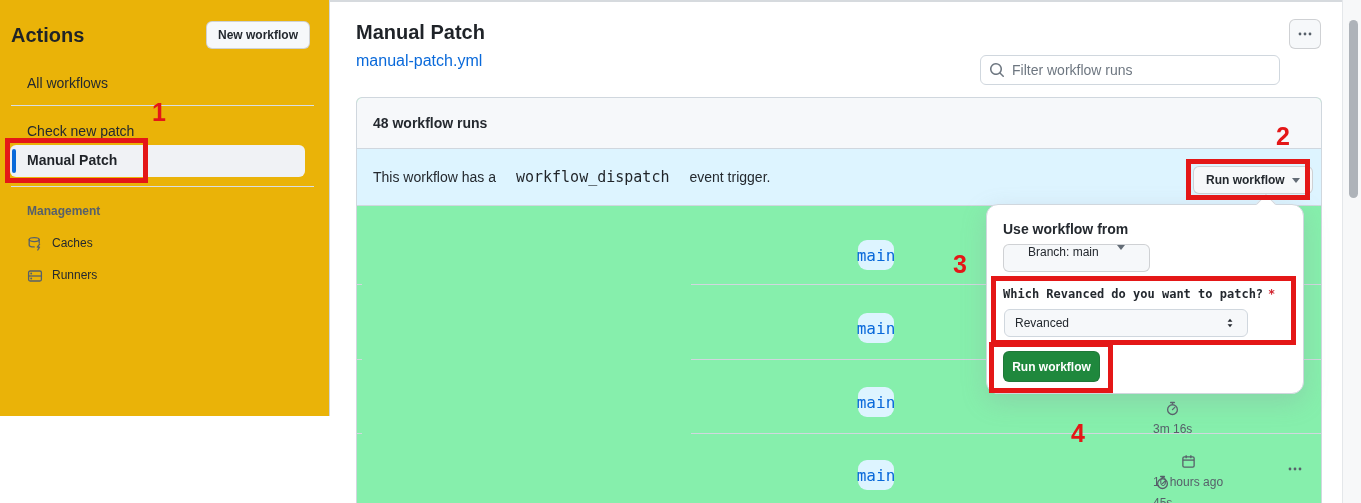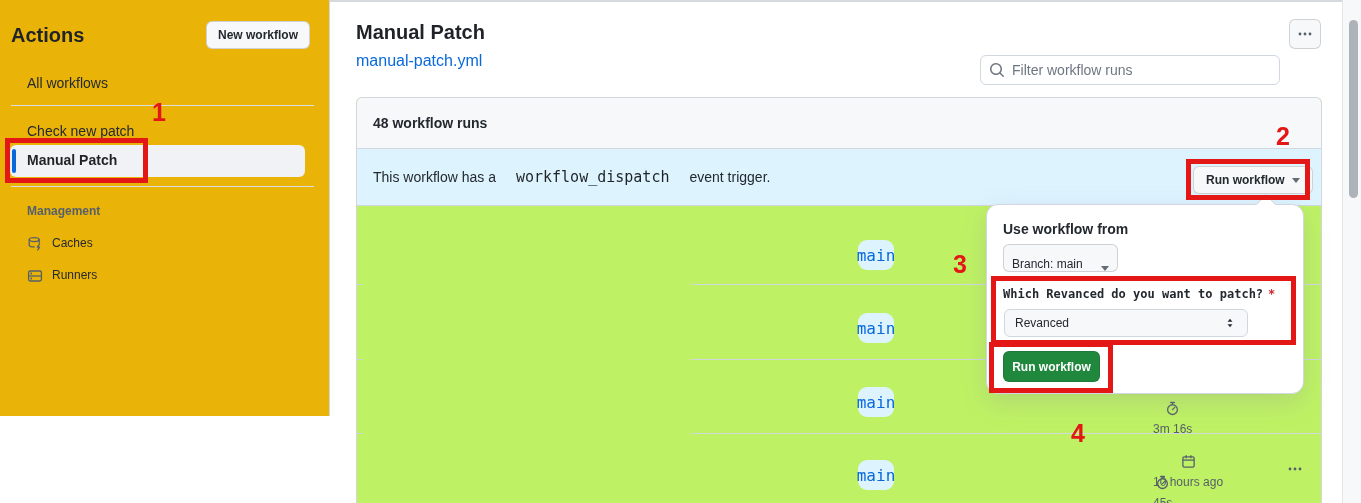--- a/index.html
+++ b/index.html
@@ -26,21 +26,21 @@
 
   
   .page-title { position:absolute; left:356px; top:21px; font-size:20px; font-weight:600; color:#1f2328; }
   .yml-link { position:absolute; left:356px; top:52px; font-size:16px; color:#0969da; text-decoration:none; cursor:pointer; }
   .search-box { position:absolute; left:980px; top:19px; width:300px; height:30px; border:1px solid #d0d7de; border-radius:6px; background:#fff; display:flex; align-items:center; padding:0 8px; gap:7px;margin-top:36px; }
   .search-box input { border:none; outline:none; flex:1; font-size:14px; font-family:inherit; color:#24292f; background:transparent; }
   .search-box input::placeholder { color:#6e7781; }
   .kebab-btn { position:absolute; left:1289px; top:19px; width:32px; height:30px; display:flex; align-items:center; justify-content:center; }
 
   
-  .runs-table { position:absolute; left:356px; top:97px; width:966px; height:406px; border:1px solid #d0d7de; border-bottom:none; border-radius:6px 6px 0 0; background:#bef264;text-decoration:underline; }
+  .runs-table { position:absolute; left:356px; top:97px; width:966px; height:406px; border:1px solid #d0d7de; border-bottom:none; border-radius:6px 6px 0 0; background:#86efac;text-decoration:underline; }
   .runs-head { position:absolute; left:0; top:0; right:0; height:51px; background:#f6f8fa; border-bottom:1px solid #d0d7de; border-radius:5px 5px 0 0; display:flex; align-items:center; }
   .runs-count { margin-left:16px; font-size:14px; font-weight:700; color:#24292f; }
   .head-filters { margin-left:auto; margin-right:24px; display:flex; gap:30px; }
   .filter-item { display:flex; align-items:center; gap:5px; font-size:14px; color:#4b535b; cursor:pointer; }
   .caret { width:0; height:0; border-left:4px solid transparent; border-right:4px solid transparent; border-top:5px solid #636c76; }
 
   .banner { position:absolute; left:0; top:51px; right:0; height:57px; background:#ddf4ff; border-bottom:1px solid #d0d7de; display:flex; align-items:center; padding-left:16px; }
   .banner-text { font-size:14px; color:#24292f; }
   .banner-code { font-family:"DejaVu Sans Mono","Liberation Mono",monospace; font-size:15px; color:#1f2328; padding:0 20px; }
   .banner-run-btn { position:absolute; left:836px; top:17px; height:28px; padding:0 12px; display:flex; align-items:center; gap:7px; }
@@ -48,21 +48,21 @@
   .row-sep { position:absolute; left:334px; right:0; height:1px; background:#d0d7de; }
   .row-sep-stub { position:absolute; left:0; width:5px; height:1px; background:#d0d7de; }
   .branch-badge { position:absolute; left:501px; width:36px; height:30px; background:#ddf4ff; border-radius:9px; color:#0969da; font-family:"DejaVu Sans Mono","Liberation Mono",monospace; font-size:16px; display:flex; align-items:center; justify-content:center; cursor:pointer;text-align:right; }
   .meta { position:absolute; left:796px; display:flex; align-items:center; gap:6px; font-size:12px; color:#57606a;flex-direction:column; }
   .row-kebab { position:absolute; left:925px; width:26px; height:24px; display:flex; align-items:center; justify-content:center; cursor:pointer; }
 
   
   .popup { position:absolute; left:986px; top:204px; width:318px; height:190px; background:#fff; border:1px solid #d0d7de; border-radius:12px; box-shadow:0 8px 24px rgba(140,149,159,0.28); z-index:5; }
   .popup-arrow { position:absolute; left:272px; top:-8px; width:14px; height:14px; background:#fff; border-left:1px solid #d0d7de; border-top:1px solid #d0d7de; transform:rotate(45deg); }
   .popup-title { position:absolute; left:16px; top:16px; font-size:14px; font-weight:700; color:#24292f; }
-  .branch-btn { position:absolute; left:16px; top:39px; height:28px; padding:0 8px; display:flex; align-items:flex-end; gap:18px; font-weight:500; }
+  .branch-btn { position:absolute; left:16px; top:39px; height:28px; padding:0 24px; display:flex; align-items:flex-start; gap:18px; font-weight:500; }
   .input-label { position:absolute; left:16px; top:82px; font-family:"DejaVu Sans Mono","Liberation Mono",monospace; font-size:12px; font-weight:700; color:#24292f; white-space:nowrap; }
   .input-label .req { color:#d1242f; margin-left:5px; }
   .select { position:absolute; left:17px; top:104px; width:244px; height:28px; background:#f6f8fa; border:1px solid #d0d7de; border-radius:6px; display:flex; align-items:center; padding:0 10px; font-size:12px; color:#24292f; cursor:pointer; }
   .select .updown { margin-left:auto; }
   .btn-green { position:absolute; left:16px; top:146px; width:97px; height:31px; background:#1f883d; border:1px solid rgba(31,35,40,0.15); border-radius:6px; color:#fff; font-size:12px; font-weight:700; font-family:inherit; cursor:pointer; }
 
   
   .ann-box { position:absolute; border:5px solid #e41717; z-index:10; pointer-events:none; }
   .ann-num { position:absolute; color:#e41717; font-size:25px; font-weight:700; z-index:11; pointer-events:none; }
 

